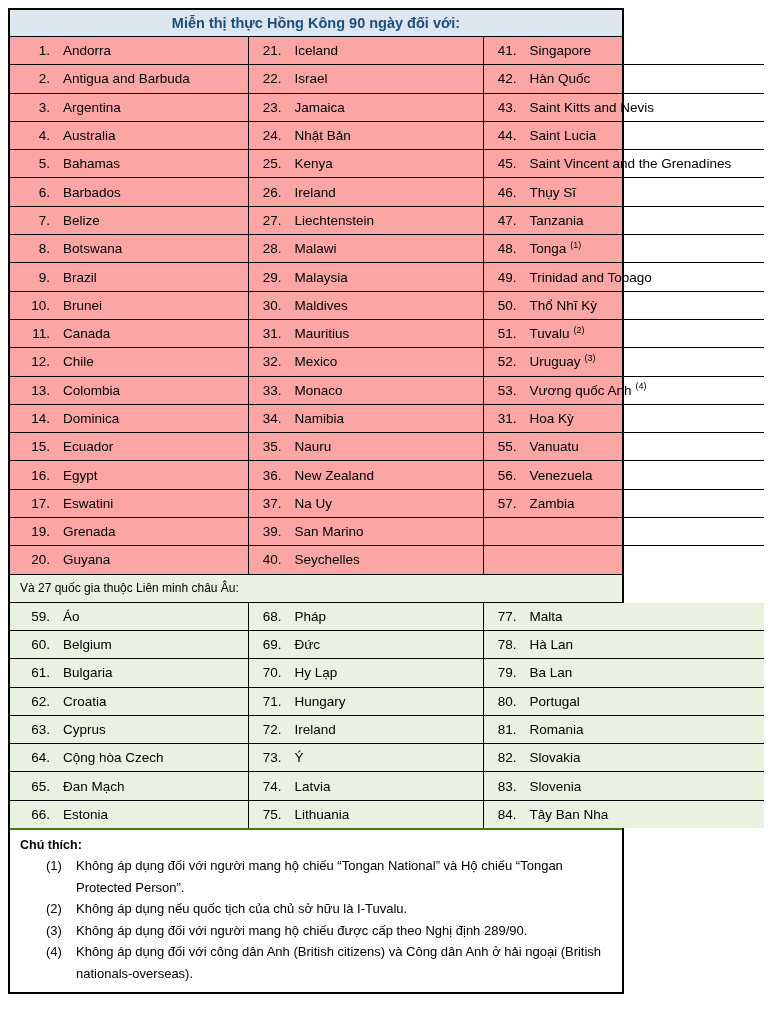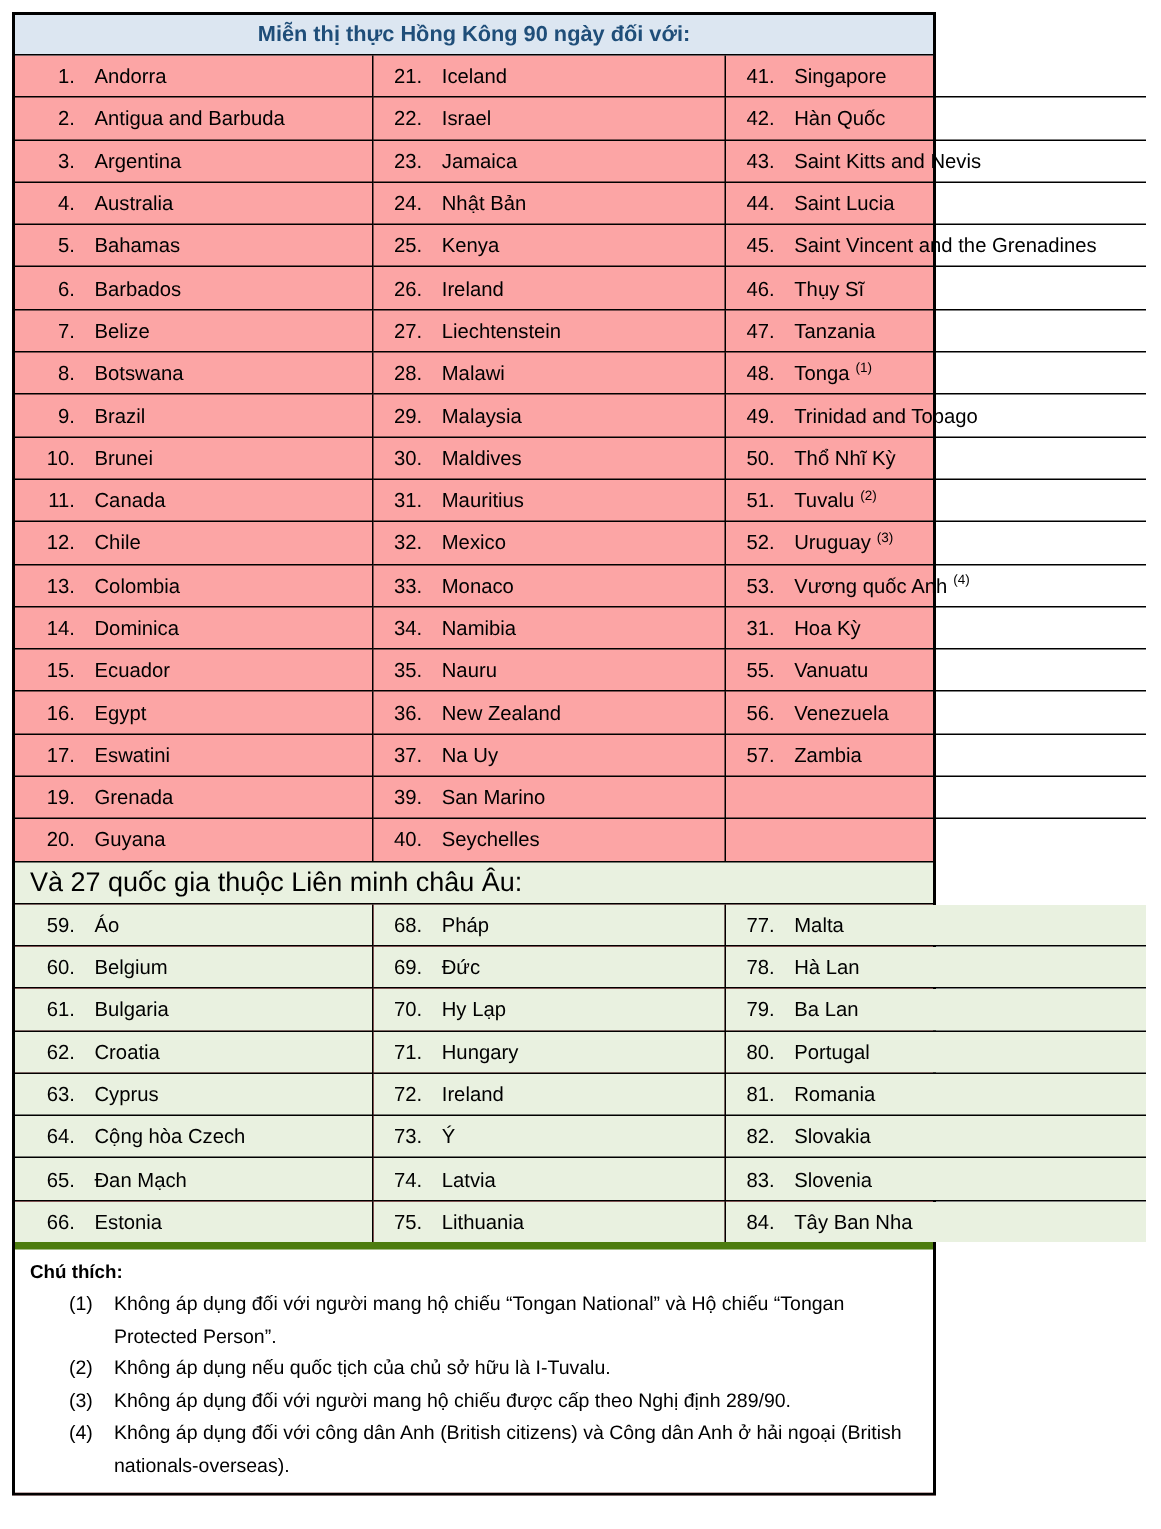--- a/index.html
+++ b/index.html
@@ -68,25 +68,25 @@
     margin-left: 4px;
     vertical-align: super;
     line-height: 0;
   }
   .eu-header-row {
     background: var(--eu-bg, #e9f1e0);
     border-top: 1px solid #000000;
     border-bottom: 1px solid #000000;
     height: 27px;
     line-height: 27px;
-    font-size: 18px;
+    font-size: 12px;
     padding-left: 10px;
   }
   .notes {
-    border-top: 5px solid #4d7c0f;
+    border-top: 2px solid #4d7c0f;
     padding: 5px 14px 8px 10px;
     font-size: 13px;
     background: #ffffff;
   }
   .notes-label {
     font-weight: bold;
     font-size: 12.5px;
     line-height: 20px;
   }
   .note {

